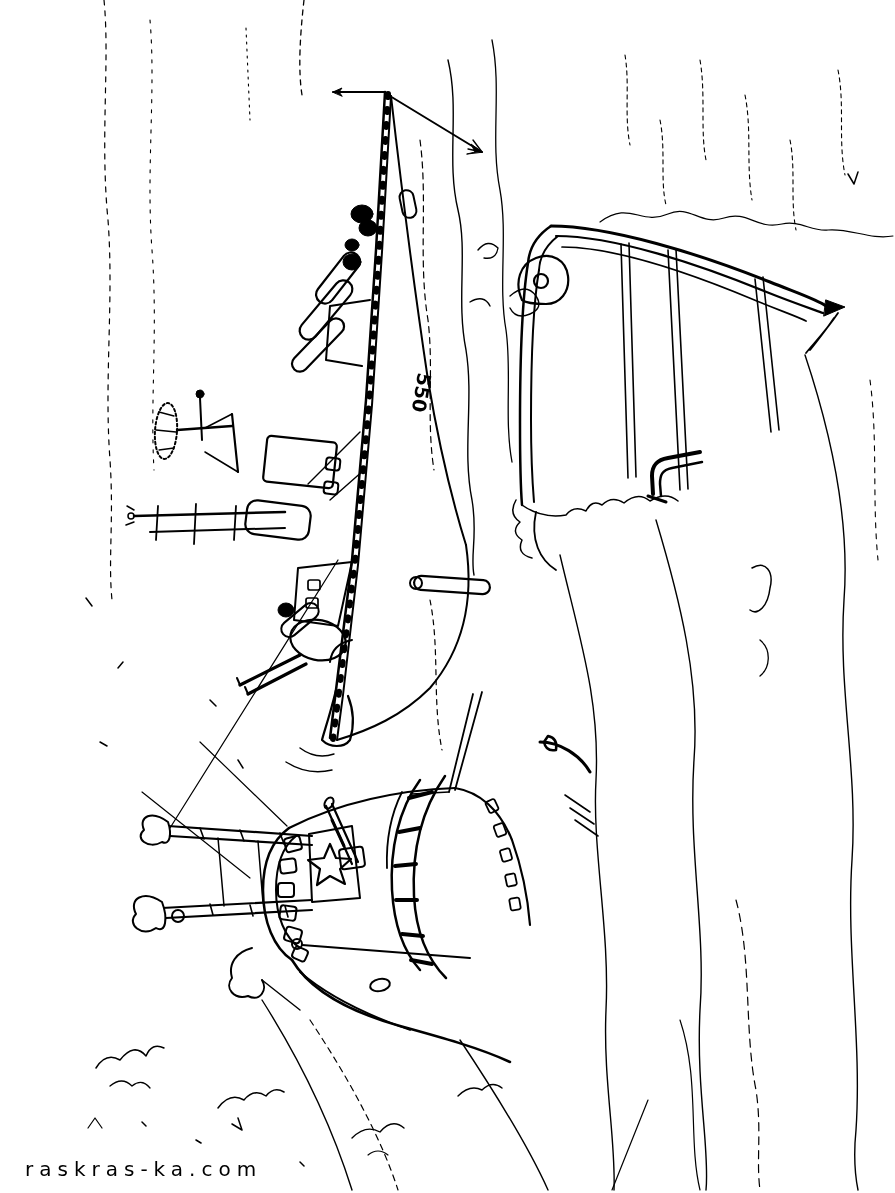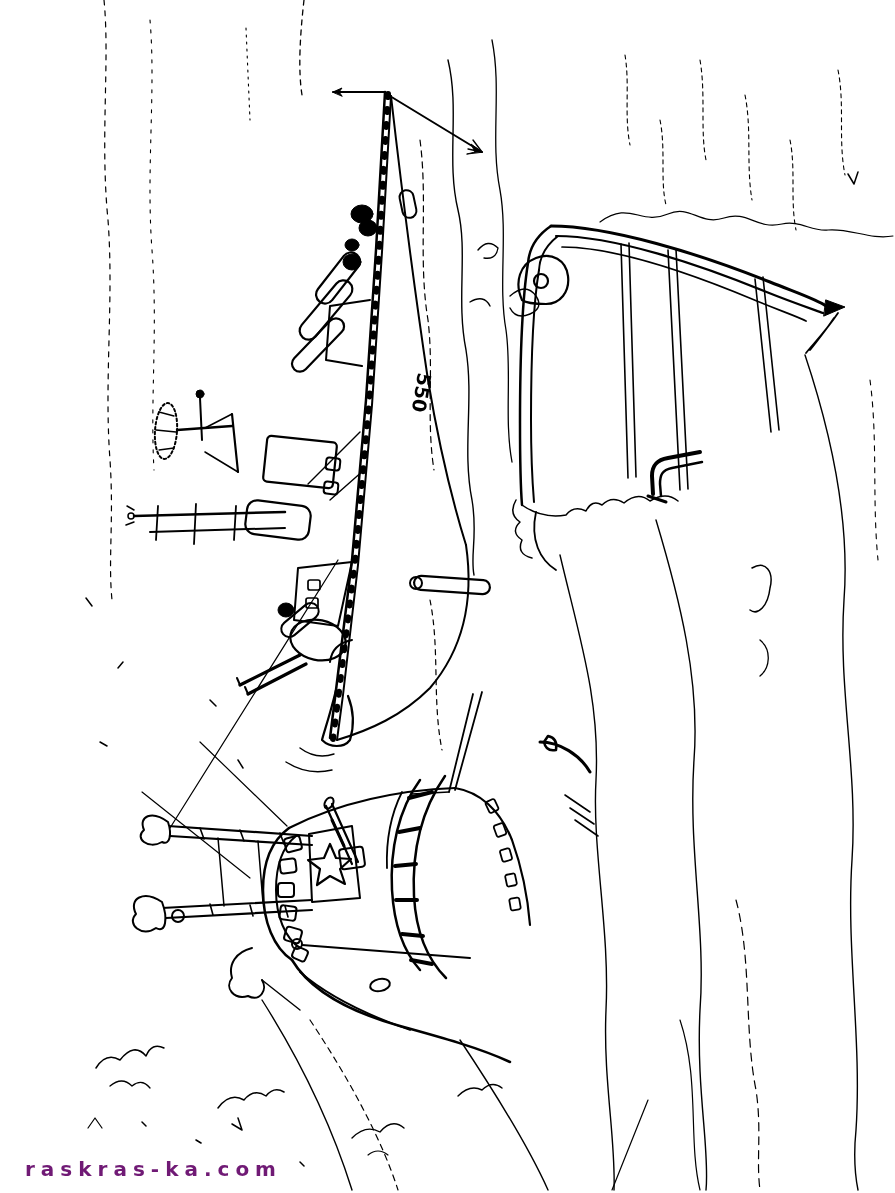--- a/index.html
+++ b/index.html
@@ -10,22 +10,22 @@
     overflow:hidden;
     font-family:"DejaVu Sans", sans-serif;
   }
   #art {
     position:absolute; left:0; top:0;
     width:895px; height:1193px;
     fill:none; stroke:#000; stroke-linecap:round; stroke-linejoin:round;
   }
   .watermark {
     position:absolute; left:25px; top:1157px;
-    font-size:20px; font-weight:bold;
-    letter-spacing:6px; color:#701a75;
+    font-size:20px; font-weight:normal;
+    letter-spacing:6px; color:#000000;
     white-space:nowrap;
   }
   text.hullnum {
     font-family:"DejaVu Sans", sans-serif;
     font-size:19px; font-weight:bold;
     fill:#000; stroke:none;
   }
 </style>
 </head>
 <body>

